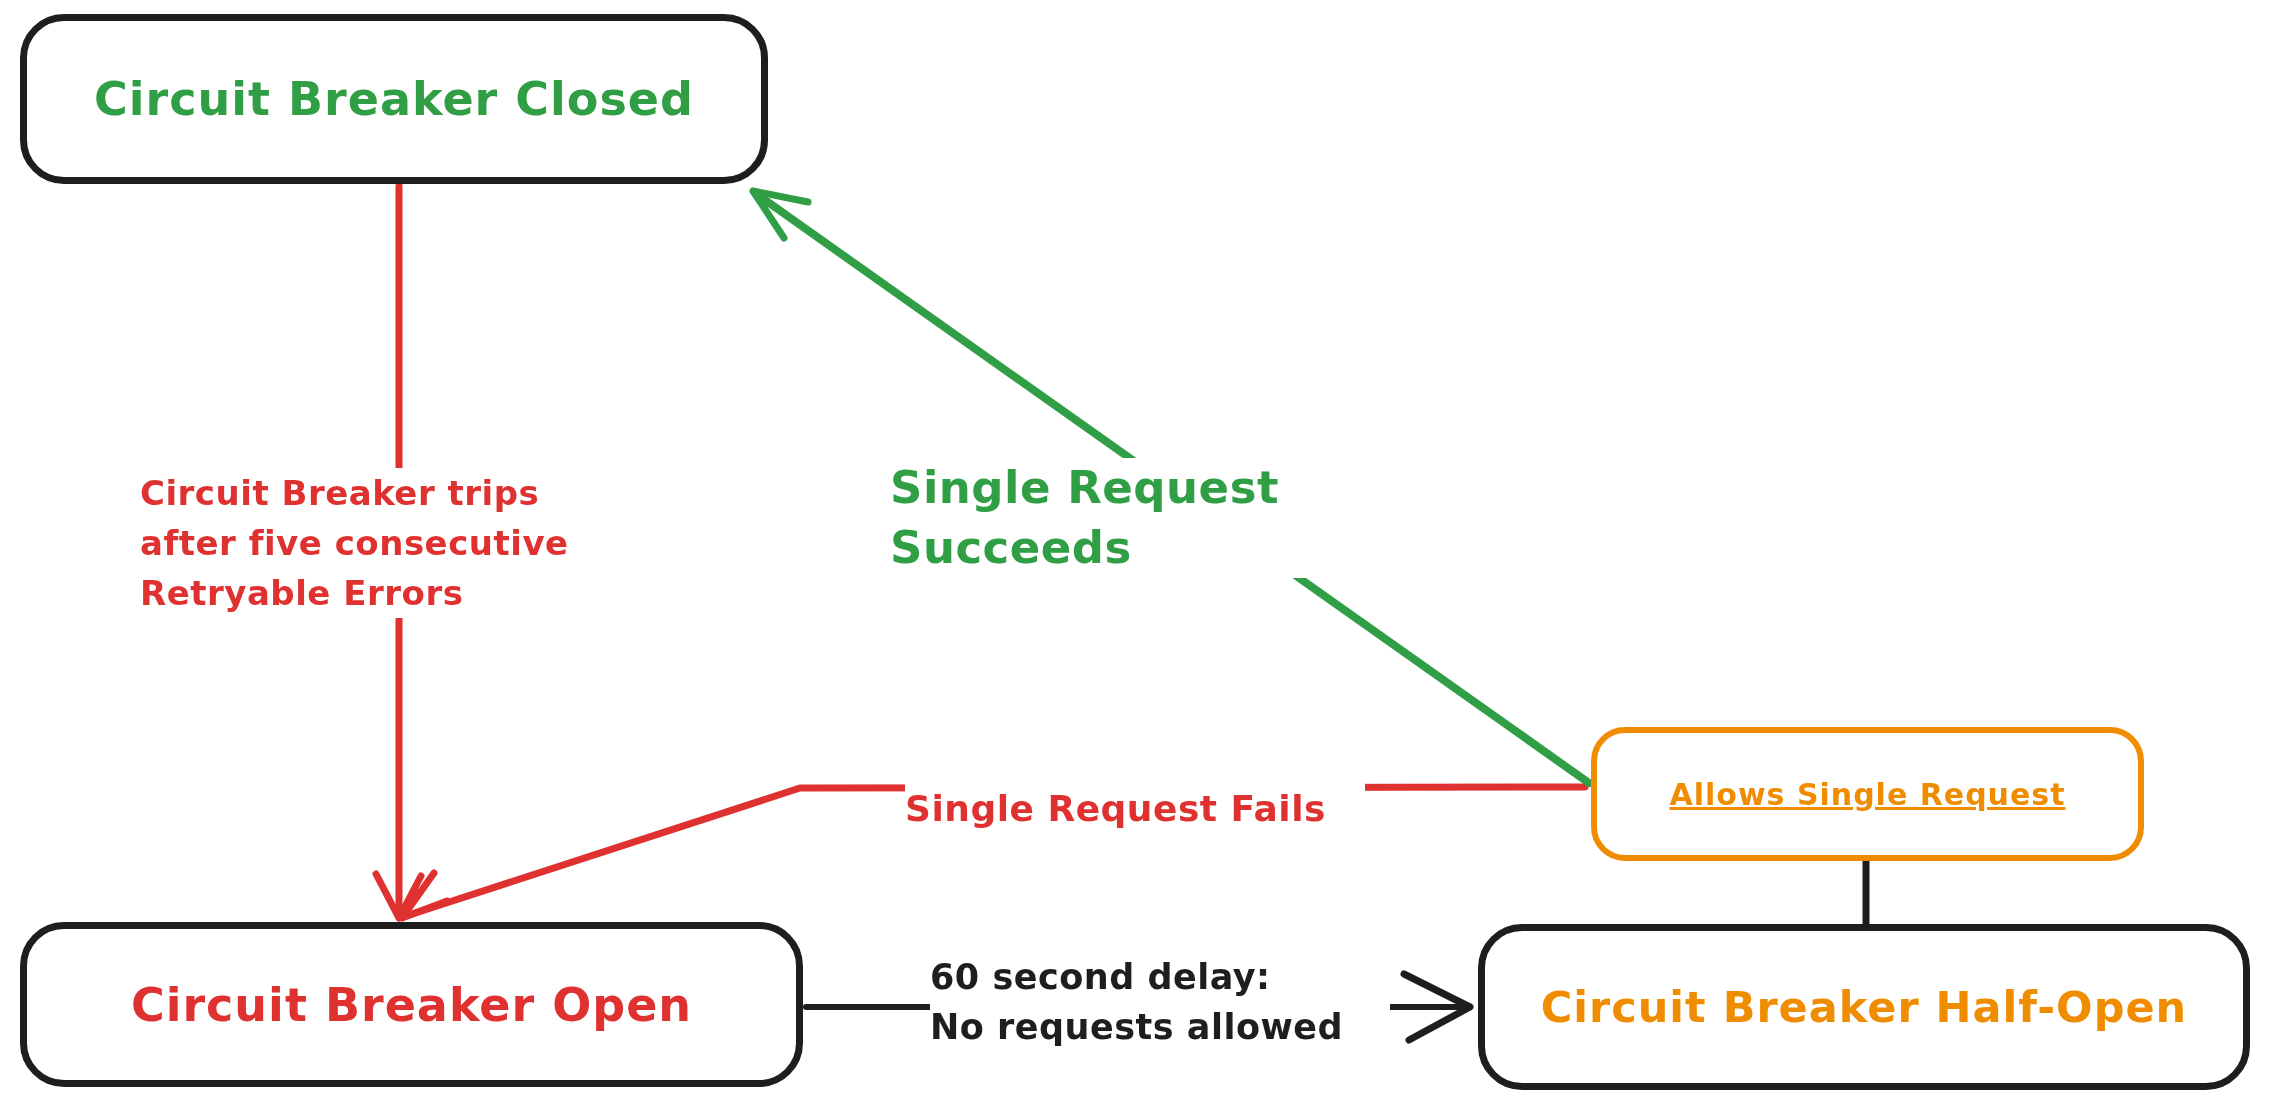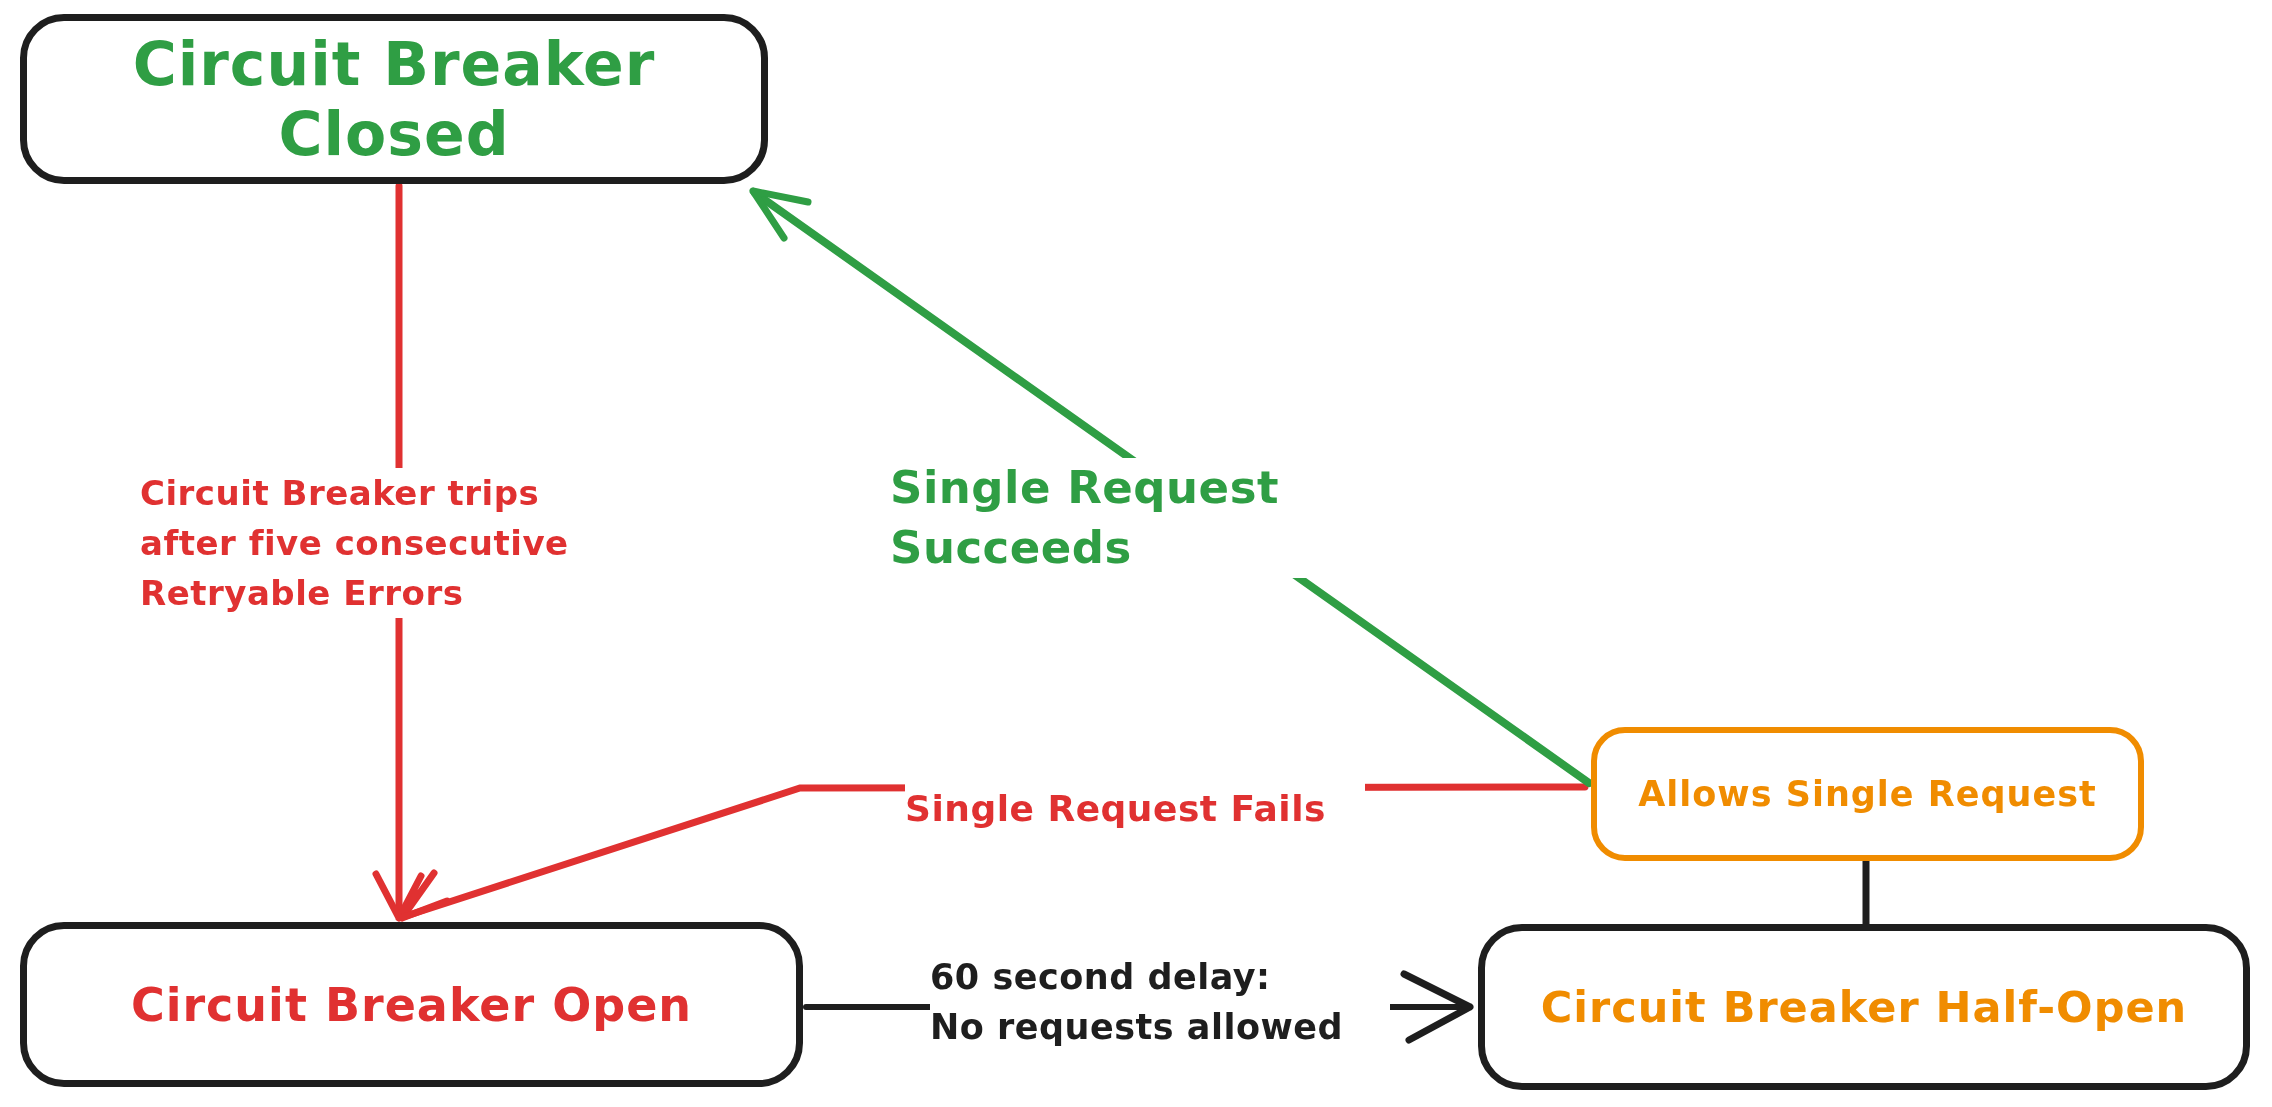--- a/index.html
+++ b/index.html
@@ -33,38 +33,39 @@
     font-weight: bold;
     letter-spacing: 1px;
   }
   .node-black {
     border: 7px solid #1e1e1e;
     border-radius: 44px;
   }
   #node-closed {
     left: 20px; top: 14px; width: 748px; height: 170px;
     color: #2f9e44;
-    font-size: 60px;
+    font-size: 46px;
   }
   #node-open {
     left: 20px; top: 922px; width: 783px; height: 165px;
     color: #e03131;
     font-size: 46px;
   }
   #node-half-open {
     left: 1478px; top: 924px; width: 772px; height: 166px;
     color: #f08c00;
     font-size: 43px;
   }
   #node-allows {
     left: 1591px; top: 727px; width: 553px; height: 134px;
     border: 6px solid #f08c00;
     border-radius: 34px;
     color: #f08c00;
-    font-size: 35px;
+    font-size: 30px;
+    text-decoration: underline;
   }
   .edge-label {
     position: absolute;
     background: #ffffff;
     text-align: left;
     z-index: 3;
     font-weight: bold;
     letter-spacing: 0.5px;
   }
   #label-trip {

